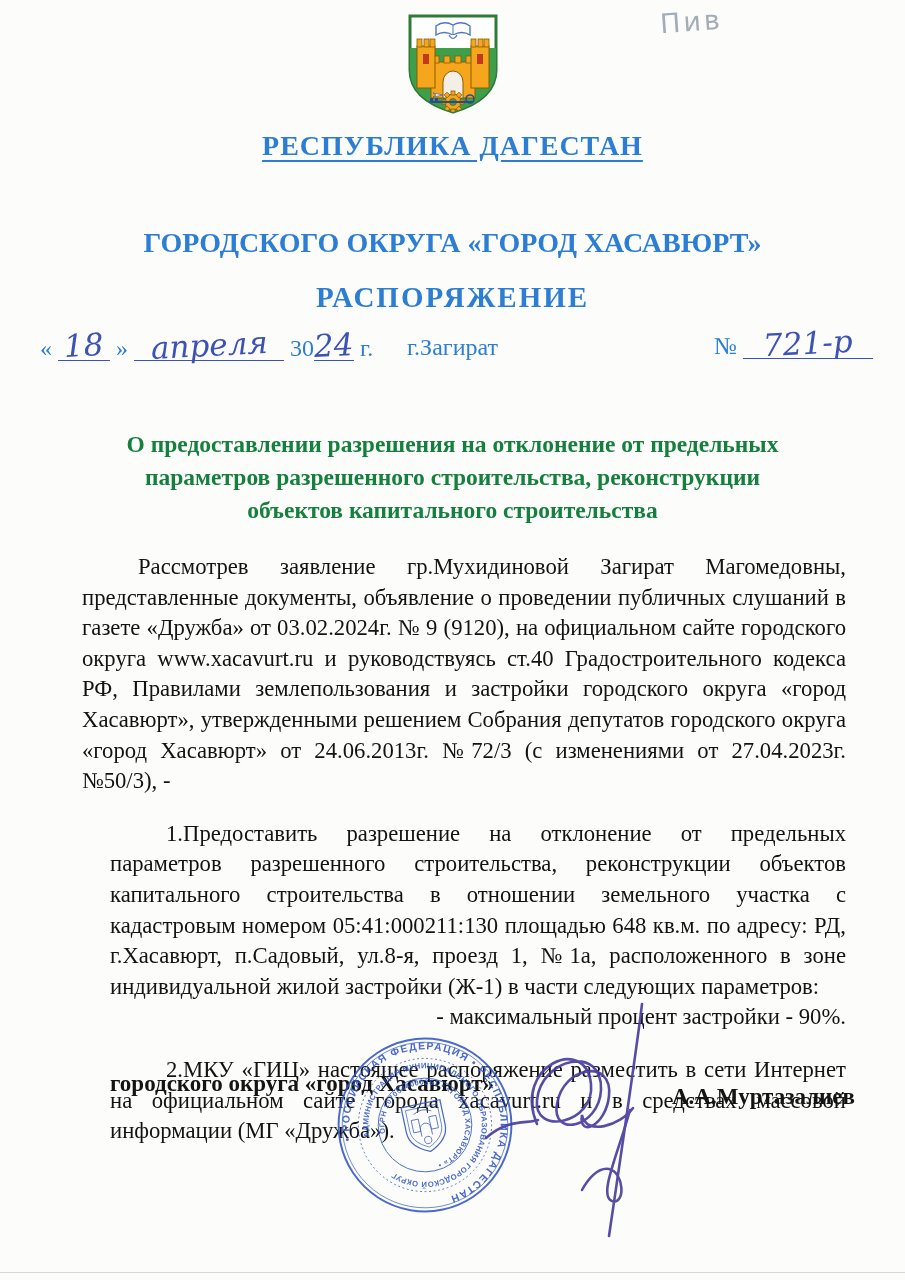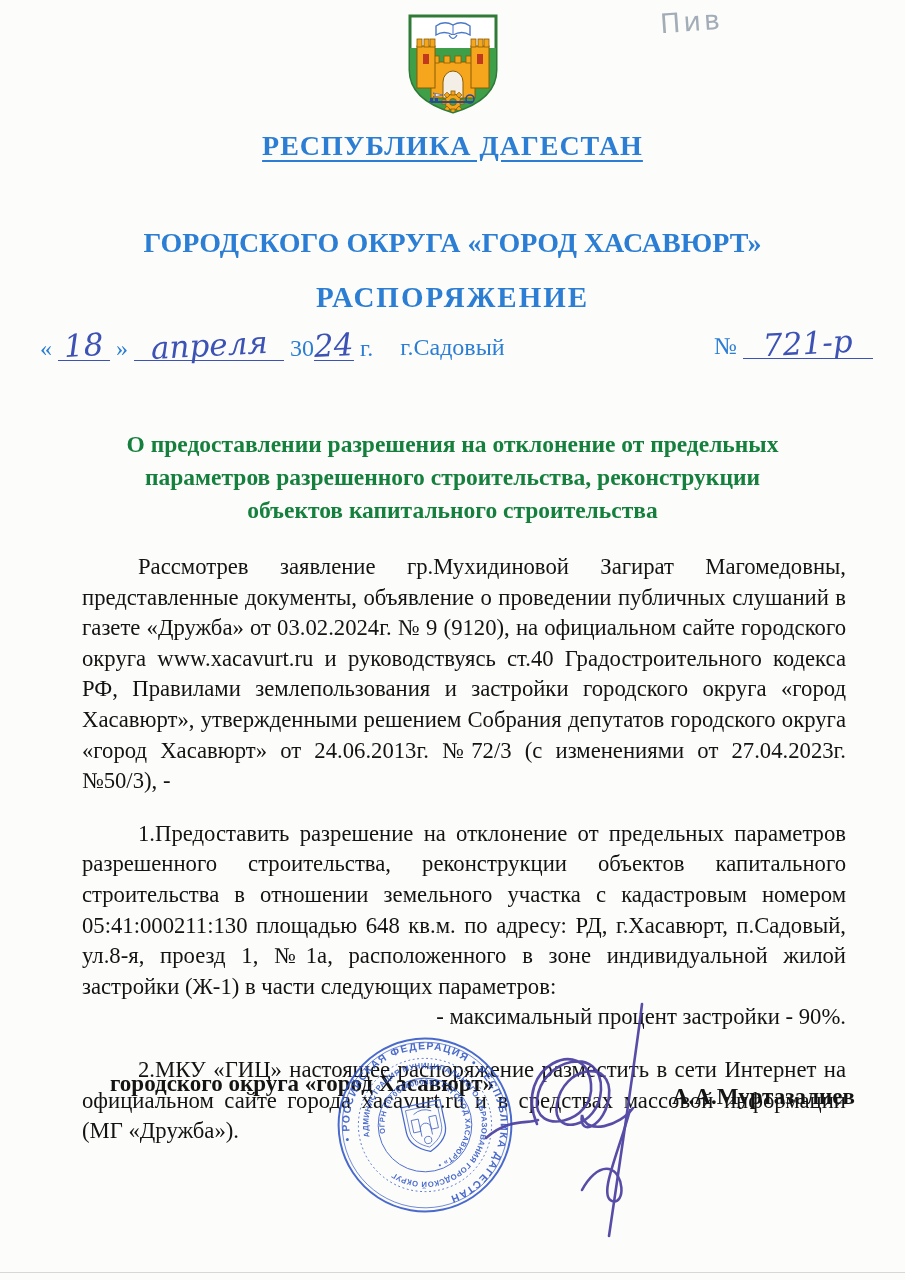--- a/index.html
+++ b/index.html
@@ -48,21 +48,21 @@
     text-align:center;font-weight:bold;color:#15803d;
     font-size:23.5px;line-height:33px;
   }
   
   .body-text{
     position:absolute;top:552px;left:82px;width:764px;
     color:#131313;font-size:22.7px;line-height:30.6px;
     text-align:justify;
   }
   .body-text p{margin:0;text-indent:56px;}
-  .body-text p.spaced{margin-top:22px;}
+  .body-text p.spaced{margin-top:22px;margin-left:28px;}
   .body-text p.no-justify{text-align:right;}
   
   .sign-position{
     position:absolute;top:1068px;left:110px;width:390px;
     font-weight:bold;color:#141414;font-size:23px;line-height:32px;
   }
   .sign-name{
     position:absolute;top:1084px;left:672px;
     font-weight:bold;color:#141414;font-size:23px;
   }
@@ -145,21 +145,21 @@
 
   <div class="dateline">
     <div class="date-left">
       <span>«</span>
       <span class="u u-day"><span class="hand">18</span></span>
       <span>»</span>
       <span class="u u-month"><span class="hand">апреля</span></span>
       <span>30</span><span class="u u-year"><span class="hand">24</span></span>
       <span>г.</span>
     </div>
-    <div class="date-city">г.Садовый</div>
+    <div class="date-city">г.Загират</div>
     <div class="date-no">
       <span>№</span>
       <span class="u"><span class="hand">721-р</span></span>
     </div>
   </div>
 
   <div class="doc-title">О предоставлении разрешения на отклонение от предельных параметров разрешенного строительства, реконструкции объектов капитального строительства</div>
 
   <div class="body-text">
     <p>Рассмотрев заявление гр.Мухидиновой Загират Магомедовны, представленные документы, объявление о проведении публичных слушаний в газете «Дружба» от 03.02.2024г. № 9 (9120), на официальном сайте городского округа www.xacavurt.ru и руководствуясь ст.40 Градостроительного кодекса РФ, Правилами землепользования и застройки городского округа «город Хасавюрт», утвержденными решением Собрания депутатов городского округа «город Хасавюрт» от 24.06.2013г. №72/3 (с изменениями от 27.04.2023г. №50/3), -</p>

